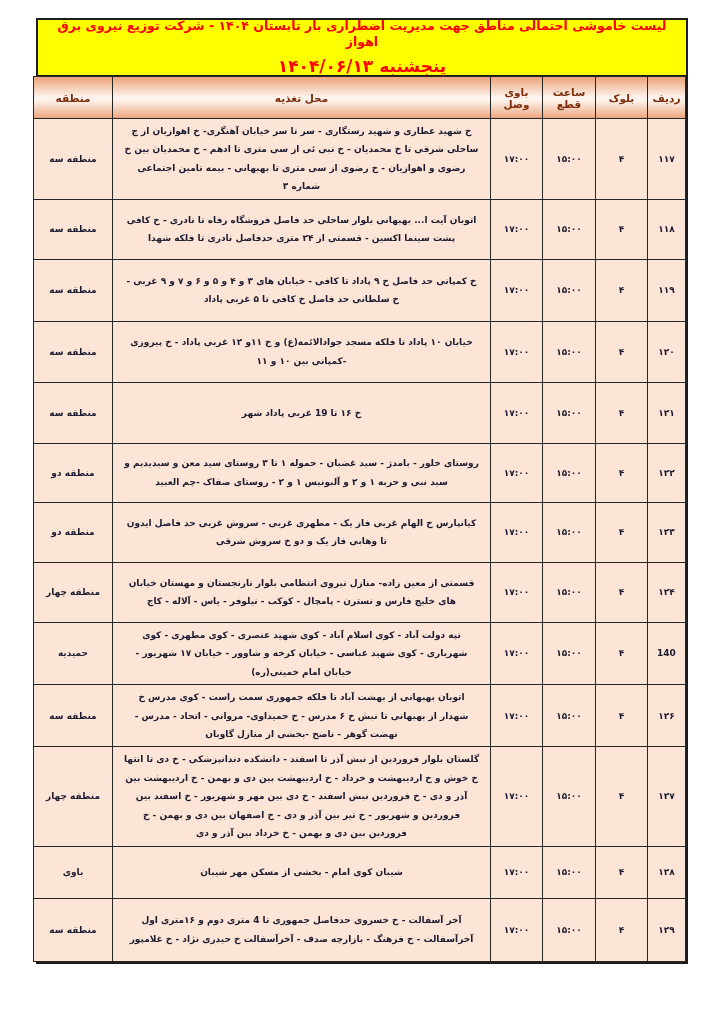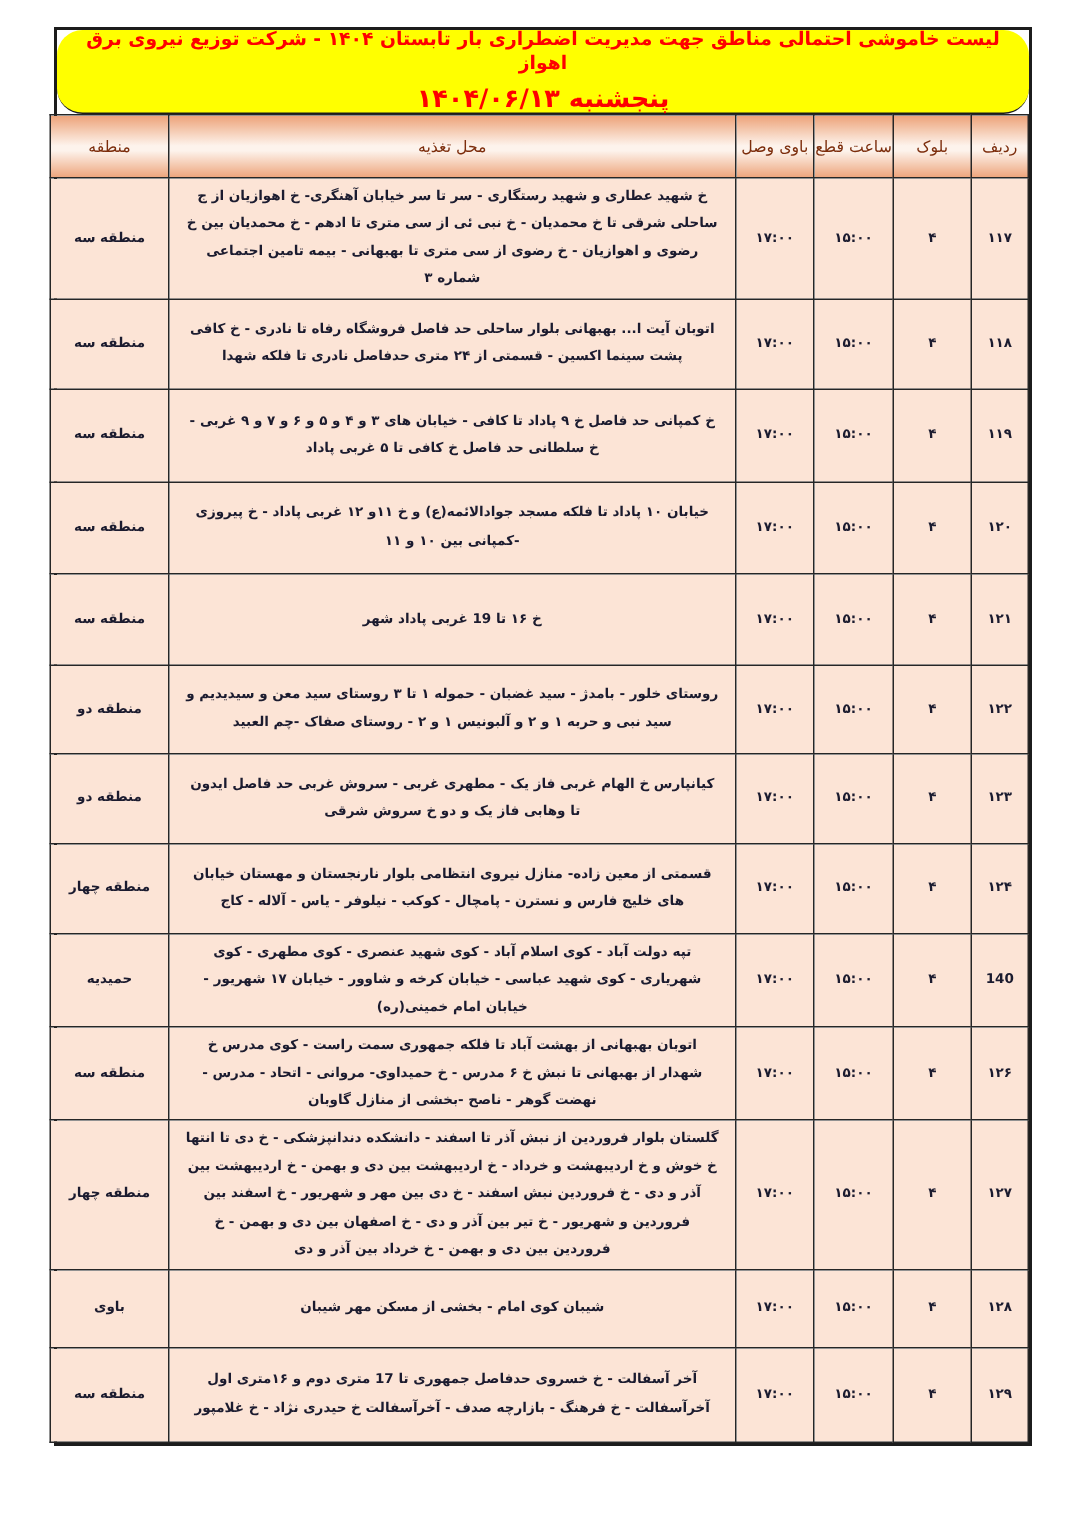--- a/index.html
+++ b/index.html
@@ -25,21 +25,20 @@
   .title-block {
     background: #ffff00;
     border-bottom: 1px solid #1c1c1c;
     height: 56px;
     display: flex;
     flex-direction: column;
     justify-content: center;
     align-items: center;
     gap: 6px;
     padding: 4px 8px;
-    border-radius: 17px;
   }
   .title-line {
     color: #fe0000;
     font-weight: bold;
     font-size: 12.5px;
     text-align: center;
     line-height: 1.25;
     direction: rtl;
   }
   .title-line.sub { font-size: 17px; }
@@ -52,21 +51,21 @@
   table.outage th, table.outage td {
     border: 1px solid #262626;
     text-align: center;
     vertical-align: middle;
     overflow: hidden;
   }
   table.outage thead tr { height: 42px; }
   table.outage th {
     background: linear-gradient(180deg, #eda47b 0%, #fdf3ec 48%, #fdf3ec 56%, #eda47b 100%);
     color: #7c2d0c;
-    font-weight: normal;
+    font-weight: bold;
     font-size: 10.5px;
   }
   table.outage td {
     background: #fce4d6;
     color: #1b1b2f;
     font-weight: bold;
     font-size: 9px;
   }
   td.loc {
     padding: 3px 10px;
@@ -206,20 +205,20 @@
     <td class="num">۱۵:۰۰</td>
     <td class="num">۱۷:۰۰</td>
     <td class="loc">شیبان کوی امام - بخشی از مسکن مهر شیبان</td>
     <td class="region">باوی</td>
   </tr>
           <tr class="h12">
     <td class="num">۱۲۹</td>
     <td class="num">۴</td>
     <td class="num">۱۵:۰۰</td>
     <td class="num">۱۷:۰۰</td>
-    <td class="loc">آخر آسفالت - خ خسروی حدفاصل جمهوری تا 17 متری دوم و ۱۶متری اول آخرآسفالت - خ فرهنگ - بازارچه صدف - آخرآسفالت خ حیدری نژاد - خ غلامپور</td>
+    <td class="loc">آخر آسفالت - خ خسروی حدفاصل جمهوری تا 4 متری دوم و ۱۶متری اول آخرآسفالت - خ فرهنگ - بازارچه صدف - آخرآسفالت خ حیدری نژاد - خ غلامپور</td>
     <td class="region">منطقه سه</td>
   </tr>
         </tbody>
     </table>
 
   </div>
 </div>
 
 </body></html>

